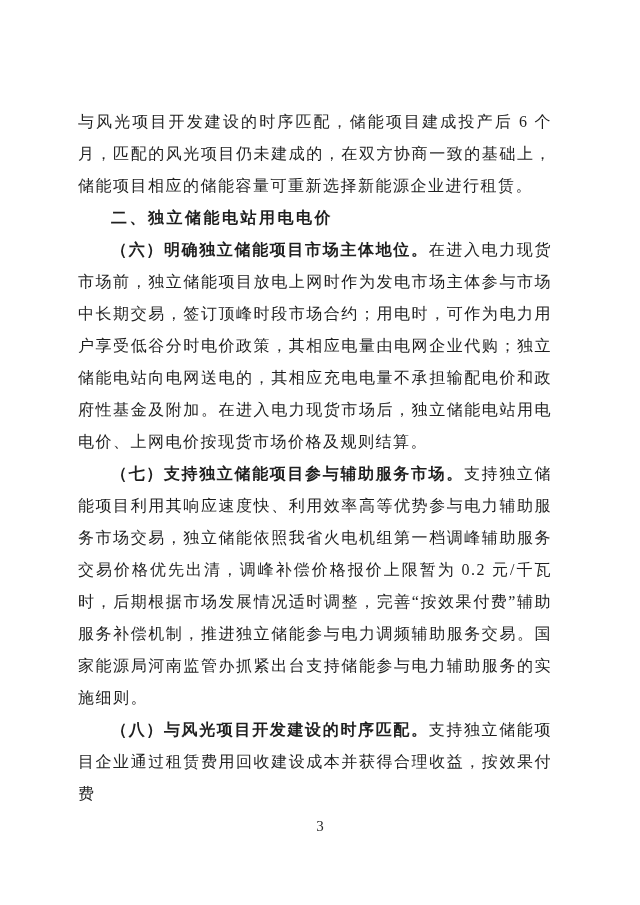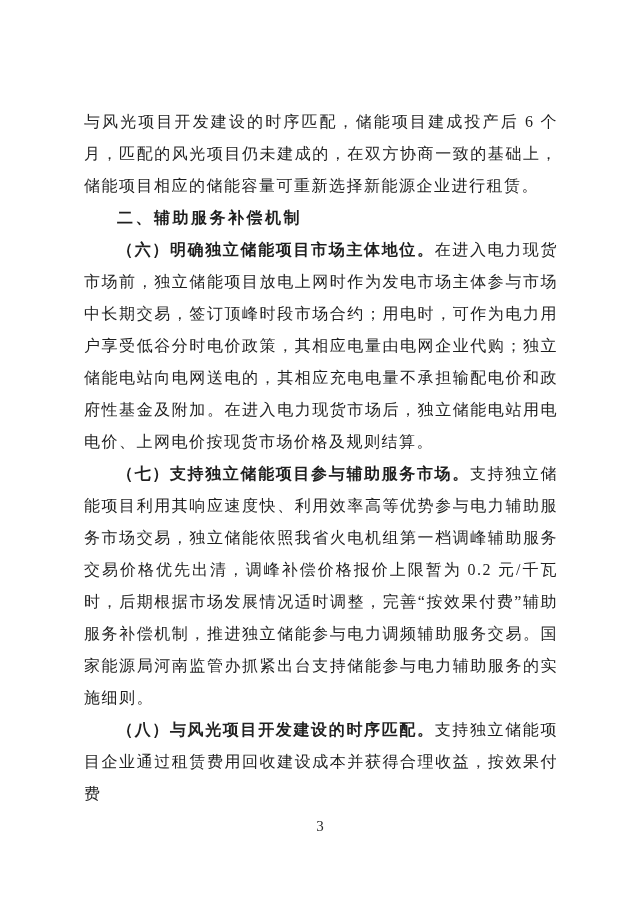--- a/index.html
+++ b/index.html
@@ -12,21 +12,21 @@
     width: 640px;
     height: 905px;
     margin: 0 auto;
     background: #ffffff;
     overflow: hidden;
     font-family: "Liberation Serif", "DejaVu Serif", serif;
     color: #1f1f1f;
   }
   .text-block {
     position: absolute;
-    left: 84px;
+    left: 78px;
     top: 106px;
     width: 474px;
     font-size: 16px;
     line-height: 32px;
     letter-spacing: 1.5px;
     text-align: justify;
   }
   .text-block p {
     margin: 0;
     padding: 0;
@@ -56,21 +56,21 @@
 </style>
 </head>
 <body>
 
 <div class="page">
 
   <div class="text-block">
 
     <p>与风光项目开发建设的时序匹配，储能项目建成投产后 6 个月，匹配的风光项目仍未建成的，在双方协商一致的基础上，储能项目相应的储能容量可重新选择新能源企业进行租赁。</p>
 
-    <p class="section-heading">二、辅助服务补偿机制</p>
+    <p class="section-heading">二、独立储能电站用电电价</p>
 
     <p class="para-indent"><span class="lead">（六）明确独立储能项目市场主体地位。</span><span>在进入电力现货市场前，独立储能项目放电上网时作为发电市场主体参与市场中长期交易，签订顶峰时段市场合约；用电时，可作为电力用户享受低谷分时电价政策，其相应电量由电网企业代购；独立储能电站向电网送电的，其相应充电电量不承担输配电价和政府性基金及附加。在进入电力现货市场后，独立储能电站用电电价、上网电价按现货市场价格及规则结算。</span></p>
 
     <p class="para-indent"><span class="lead">（七）支持独立储能项目参与辅助服务市场。</span><span>支持独立储能项目利用其响应速度快、利用效率高等优势参与电力辅助服务市场交易，独立储能依照我省火电机组第一档调峰辅助服务交易价格优先出清，调峰补偿价格报价上限暂为 0.2 元/千瓦时，后期根据市场发展情况适时调整，完善“按效果付费”辅助服务补偿机制，推进独立储能参与电力调频辅助服务交易。国家能源局河南监管办抓紧出台支持储能参与电力辅助服务的实施细则。</span></p>
 
     <p class="para-indent"><span class="lead">（八）与风光项目开发建设的时序匹配。</span><span>支持独立储能项目企业通过租赁费用回收建设成本并获得合理收益，按效果付费</span></p>
 
   </div>
 
   <div class="page-number">3</div>

